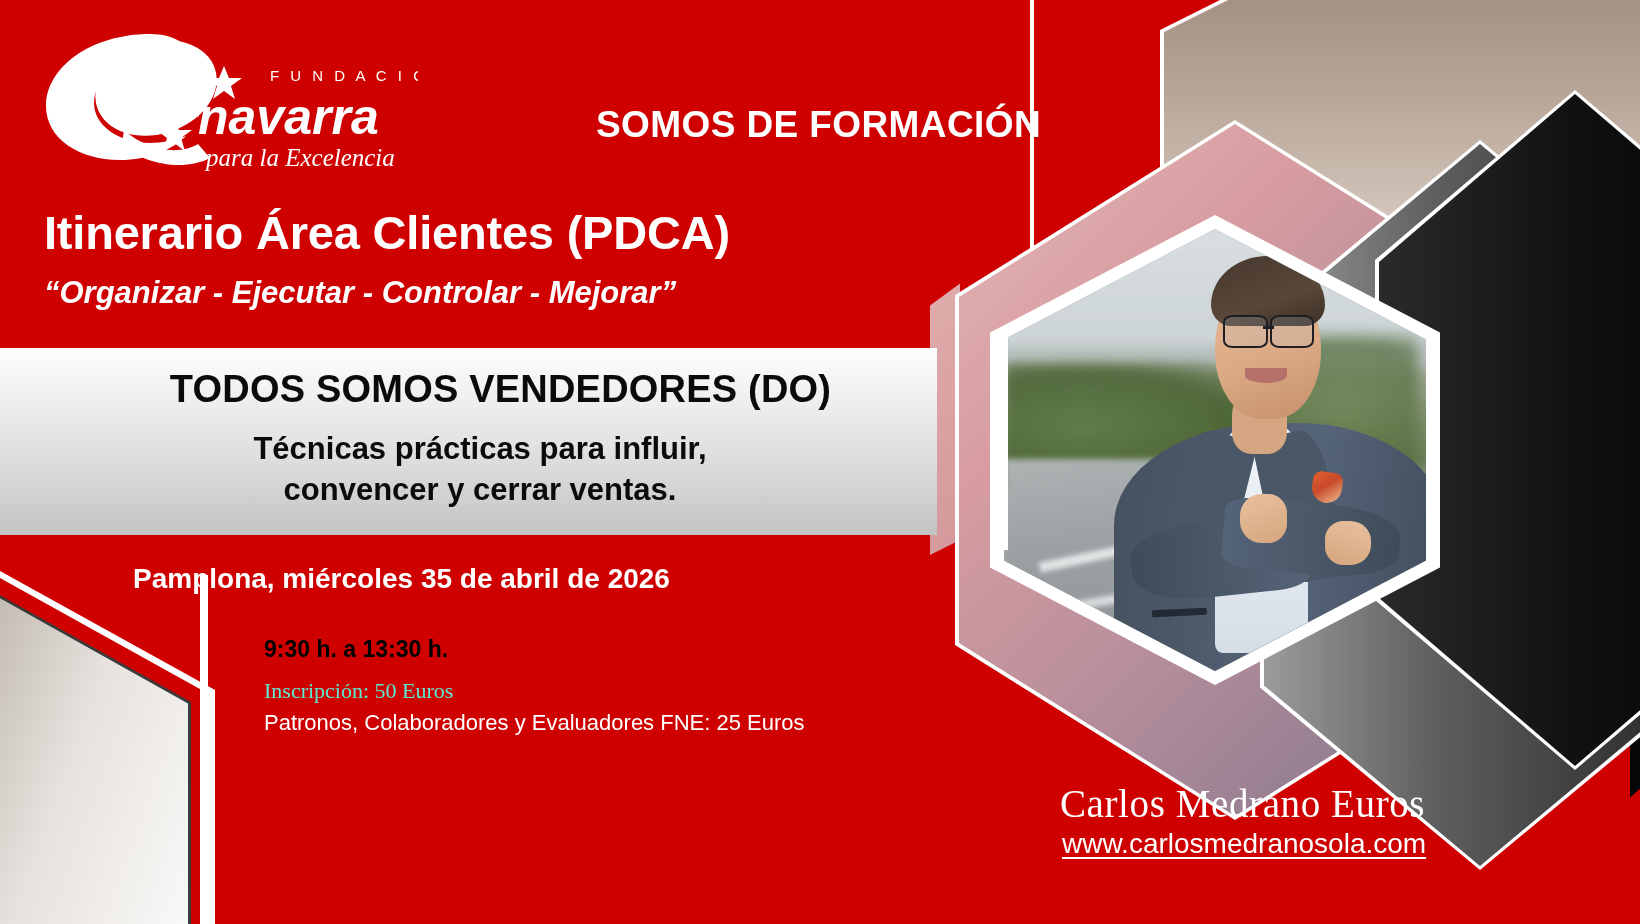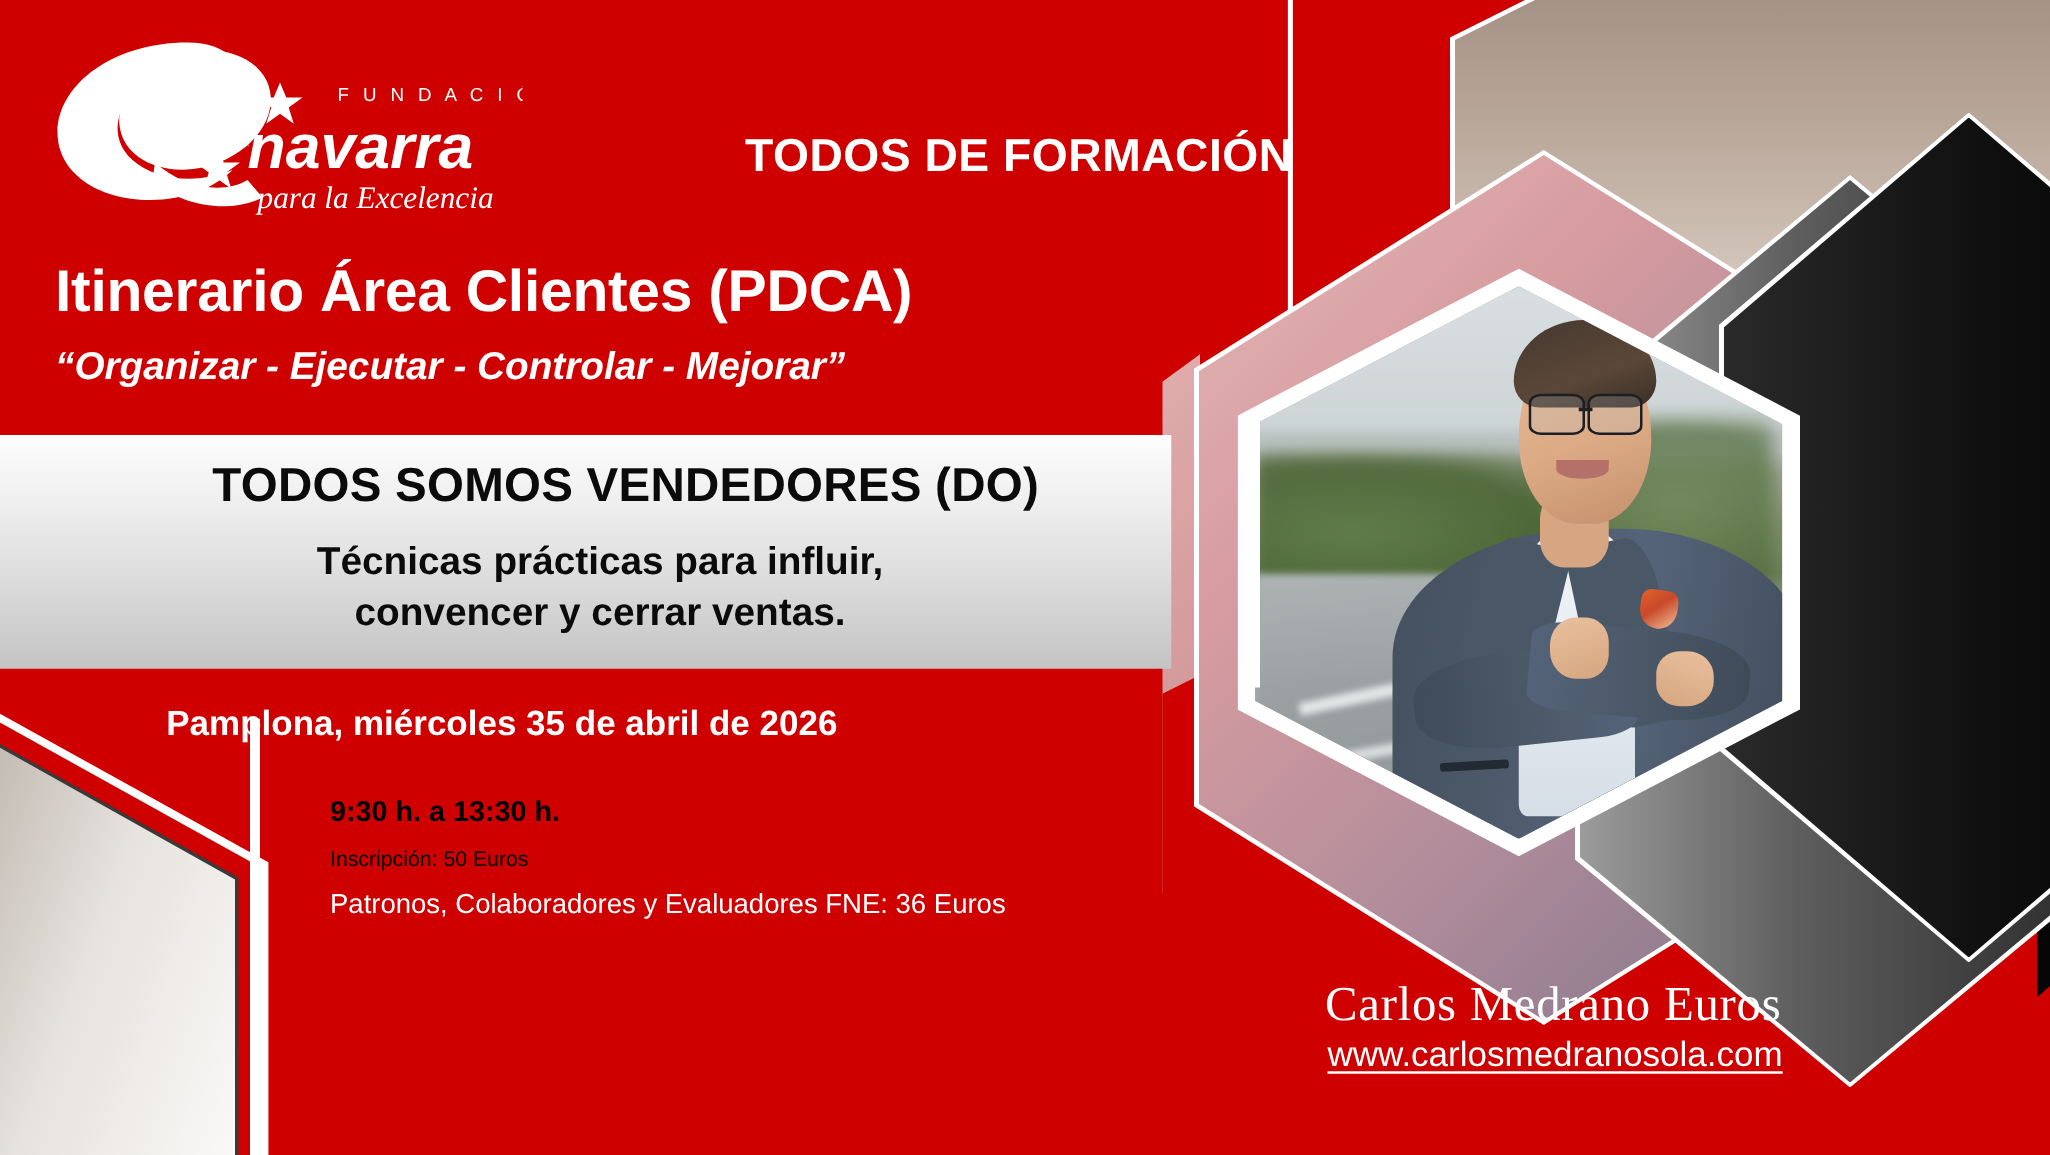--- a/index.html
+++ b/index.html
@@ -208,21 +208,21 @@
   .place{
     position:absolute;left:133px;top:563px;
     font-size:28px;font-weight:bold;color:#fff;white-space:nowrap;
   }
   .time{
     position:absolute;left:264px;top:636px;
     font-size:23px;font-weight:bold;color:#000000;white-space:nowrap;
   }
   .price1{
     position:absolute;left:264px;top:678px;
-    font-size:17px;color:#000000;white-space:nowrap;
+    font-size:22px;color:#5eead4;white-space:nowrap;font-family:Liberation Serif, serif;
   }
   .price2{
     position:absolute;left:264px;top:710px;
     font-size:22px;color:#fff;white-space:nowrap;
   }
 
   .speaker{
     position:absolute;left:1060px;top:781px;
     font-family:"Liberation Serif", serif;
     font-size:39px;color:#fff;letter-spacing:.6px;white-space:nowrap;
@@ -324,34 +324,34 @@
 
       <polygon points="150,58 155,70 168,70 157,78 161,91 150,83 139,91 143,78 132,70 145,70" fill="#ffffff"></polygon>
       <polygon points="186,40 191,52 204,52 193,60 197,73 186,65 175,73 179,60 168,52 181,52" fill="#ffffff"></polygon>
       <polygon points="136,92 141,104 154,104 143,112 147,125 136,117 125,125 129,112 118,104 131,104" fill="#ffffff"></polygon>
       <text x="232" y="55" font-family="Liberation Sans, sans-serif" font-size="15" fill="#ffffff" letter-spacing="3.5">F U N D A C I Ó N</text>
       <text x="160" y="108" font-family="Liberation Sans, sans-serif" font-style="italic" font-weight="bold" font-size="50" fill="#ffffff">navarra</text>
       <text x="168" y="140" font-family="Liberation Serif, serif" font-style="italic" font-size="25" fill="#ffffff">para la Excelencia</text>
     </svg>
   </div>
 
-  <div class="ciclo">TODOS DE FORMACIÓN</div>
+  <div class="ciclo">SOMOS DE FORMACIÓN</div>
   <div class="title">Itinerario Área Clientes (PDCA)</div>
   <div class="subtitle">“Organizar - Ejecutar - Controlar - Mejorar”</div>
 
   <div class="banner">
     <div class="b-h1">TODOS SOMOS VENDEDORES (DO)</div>
     <div class="b-h2">
       <span>Técnicas prácticas para influir,</span><br>
       <span>convencer y cerrar ventas.</span>
     </div>
   </div>
   <div class="banner-line"></div>
 
   <div class="place">Pamplona, miércoles 35 de abril de 2026</div>
   <div class="time">9:30 h. a 13:30 h.</div>
   <div class="price1">Inscripción: 50 Euros</div>
-  <div class="price2">Patronos, Colaboradores y Evaluadores FNE: 36 Euros</div>
+  <div class="price2">Patronos, Colaboradores y Evaluadores FNE: 25 Euros</div>
 
   <div class="speaker">Carlos Medrano Euros</div>
   <a href="#" class="site" style="color:#fff;">www.carlosmedranosola.com</a>
 
 </div>
 
 </body></html>

